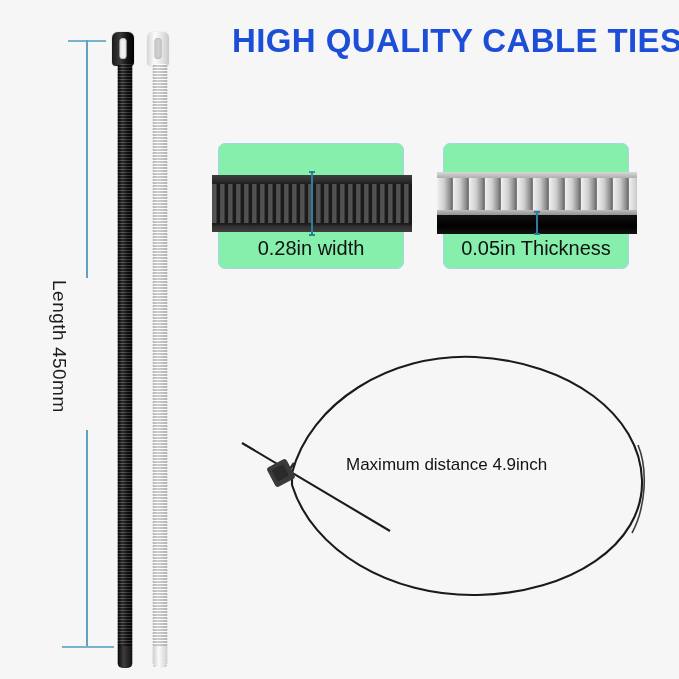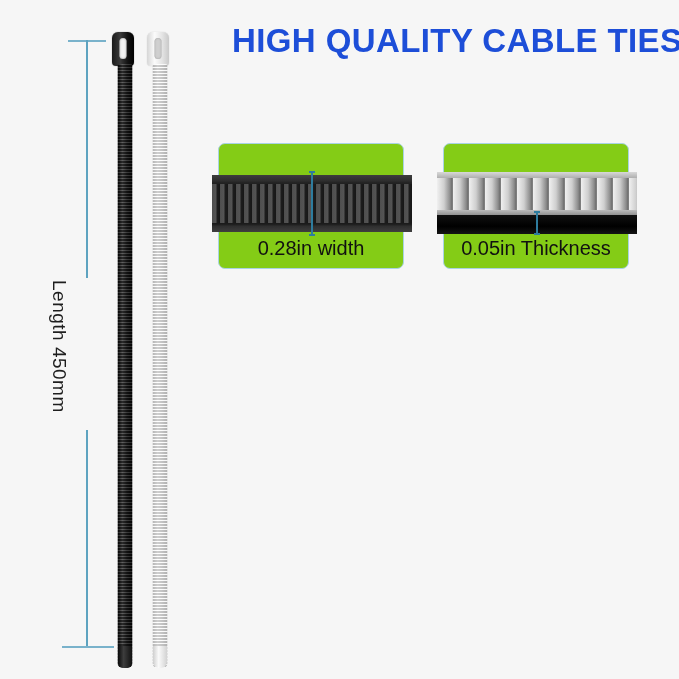--- a/index.html
+++ b/index.html
@@ -70,21 +70,21 @@
   #tie-white .slot{background:#cfcfcf;box-shadow:inset 0 0 2px #9a9a9a;}
   #tie-white .body{
     background:
       repeating-linear-gradient(0deg,rgba(255,255,255,.85) 0px,rgba(255,255,255,.85) 1px,rgba(150,150,150,.45) 1px,rgba(150,150,150,.45) 3px),
       linear-gradient(90deg,#cdcdcd 0%,#fdfdfd 34%,#e4e4e4 68%,#c4c4c4 100%);
   }
   #tie-white .tip{background:linear-gradient(90deg,#cfcfcf,#fafafa 40%,#d2d2d2);}
 
   
   .callout{
-    position:absolute;background:#84cc16;
+    position:absolute;background:#86efac;
     border:1.5px solid #a9d3e2;border-radius:7px;
     box-sizing:border-box;overflow:visible;
   }
   #callout-width{left:218px;top:143px;width:186px;height:126px;}
   #callout-thick{left:443px;top:143px;width:186px;height:126px;}
 
   .callout-caption{
     position:absolute;left:0;bottom:8px;width:100%;
     text-align:center;font-size:20px;color:#111;white-space:nowrap;
   }
@@ -188,14 +188,33 @@
     <div class="strip-thick">
       <div class="top-rail"></div>
       <div class="teeth"></div>
       <div class="shelf"></div>
       <div class="black-band"></div>
       <div class="meas-t"></div>
     </div>
     <div class="callout-caption">0.05in Thickness</div>
   </div>
 
+  <div id="loop-wrap">
+    <svg width="430" height="265" viewBox="0 0 430 265">
+
+      <path d="M 52,128 C 70,58 150,8 235,12 C 330,17 400,70 402,135
+               C 404,200 330,248 238,250 C 150,252 72,205 52,140 Z" fill="none" stroke="#1a1a1a" stroke-width="2.1"></path>
+
+      <path d="M 398,100 C 408,124 406,162 392,188" fill="none" stroke="#3d3d3d" stroke-width="1.6"></path>
+
+      <path d="M 2,98 L 150,186" fill="none" stroke="#1a1a1a" stroke-width="2.1"></path>
+
+      <path d="M 54,118 L 46,130" fill="none" stroke="#2a2a2a" stroke-width="2.4"></path>
+
+      <g>
+        <rect x="30" y="117" width="22" height="22" rx="3" ry="3" fill="#3a3a3a" transform="rotate(-28 41 128)"></rect>
+        <rect x="34" y="121" width="13" height="13" rx="2" ry="2" fill="#2a2a2a" transform="rotate(-28 41 128)"></rect>
+      </g>
+    </svg>
+    <div class="loop-caption">Maximum distance 4.9inch</div>
+  </div>
 
 </div>
 
 </body></html>

